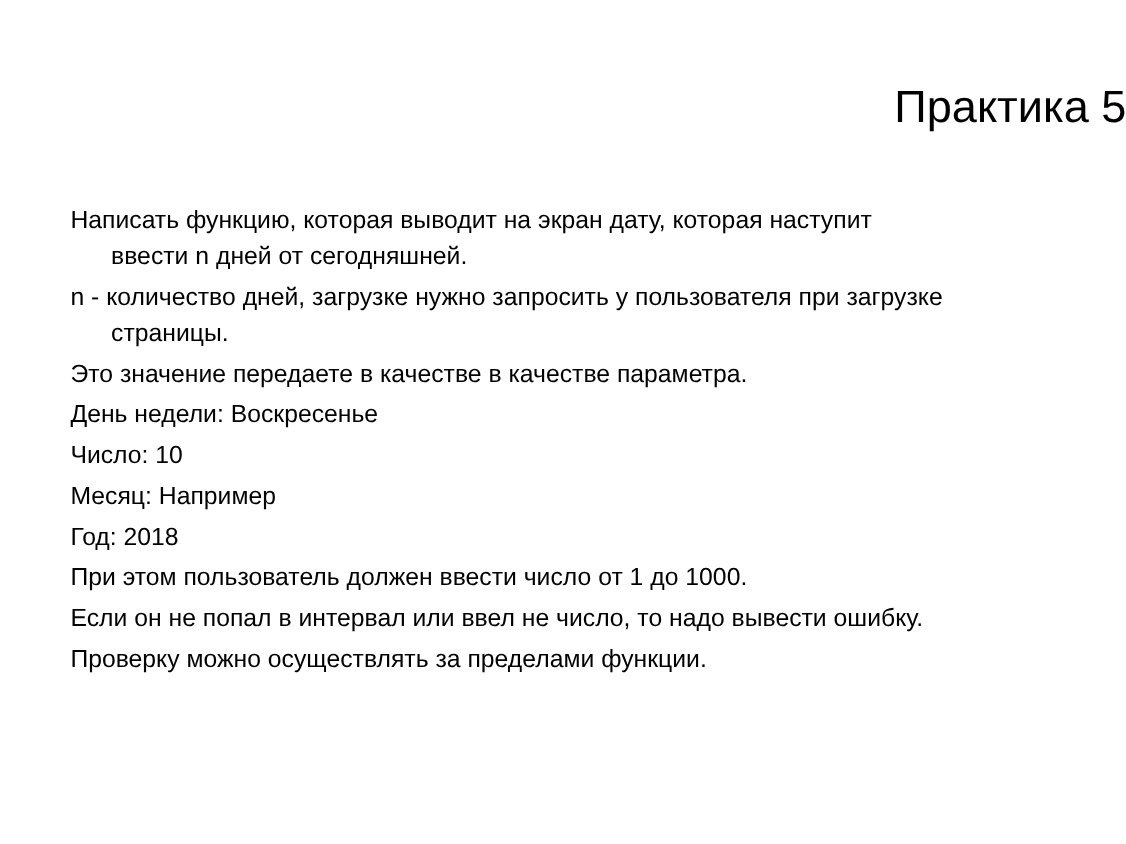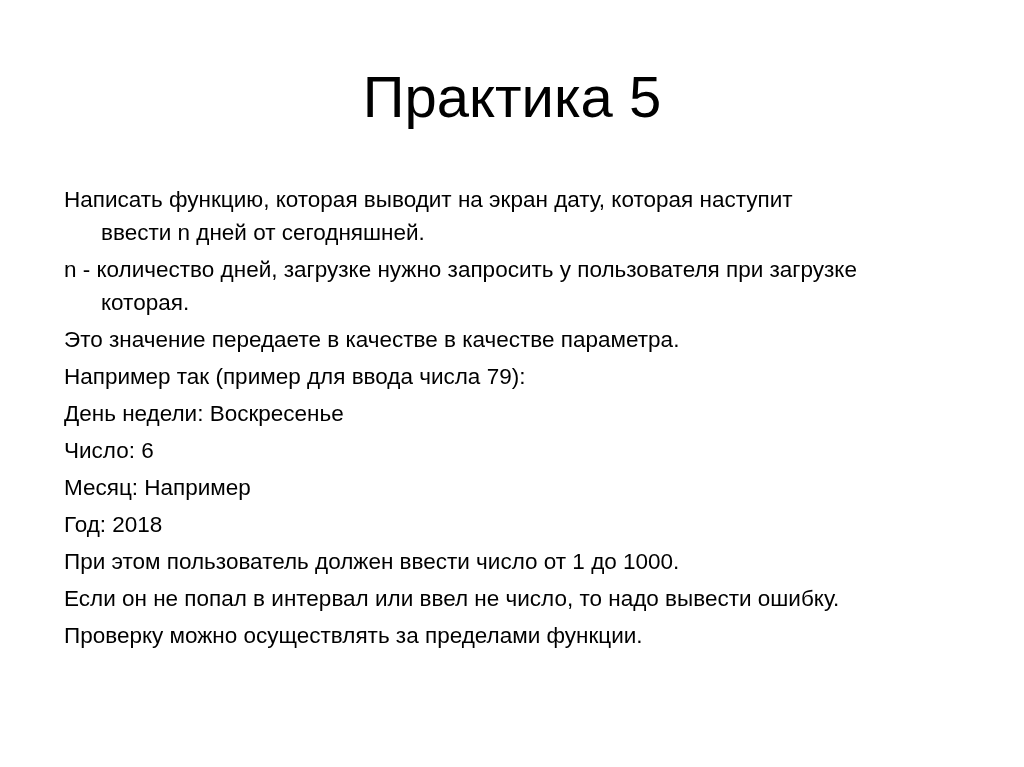--- a/index.html
+++ b/index.html
@@ -1,43 +1,42 @@
 <!DOCTYPE html>
 <html><head>
   <meta charset="utf-8">
   <style>
     html, body { margin: 0; padding: 0; }
     body {
       width: 1024px; height: 767px; background: #ffffff; color: #000000;
       font-family: "Liberation Sans", sans-serif; position: relative; overflow: hidden;
     }
     .title {
-      position: absolute; left: 0; top: 62px; width: 1024px; text-align: center;
-      font-size: 58px; line-height: 70px;
+      position: absolute; left: 0; top: 62px; width: 1024px; text-align: right;
+      font-size: 41px; line-height: 70px;
     }
     .body { position: absolute; left: 64px; top: 183px; width: 920px; }
     .para { font-size: 22.5px; line-height: 33px; margin: 0 0 4px 0; }
     .para .cont { display: block; padding-left: 37px; }
   </style>
 </head>
 <body>
 
 <div class="title">Практика 5</div>
 
 <div class="body">
   <p class="para">
     <span>Написать функцию, которая выводит на экран дату, которая наступит</span>
     <span class="cont">ввести n дней от сегодняшней.</span>
   </p>
   <p class="para">
     <span>n - количество дней, загрузке нужно запросить у пользователя при загрузке</span>
-    <span class="cont">которая.</span>
+    <span class="cont">страницы.</span>
   </p>
   <p class="para">Это значение передаете в качестве в качестве параметра.</p>
-  <p class="para">Например так (пример для ввода числа 79):</p>
   <p class="para">День недели: Воскресенье</p>
-  <p class="para">Число: 6</p>
+  <p class="para">Число: 10</p>
   <p class="para">Месяц: Например</p>
   <p class="para">Год: 2018</p>
   <p class="para">При этом пользователь  должен ввести число от 1 до 1000.</p>
   <p class="para">Если он не попал в интервал или ввел не число, то надо вывести ошибку.</p>
   <p class="para">Проверку можно осуществлять за пределами функции.</p>
 </div>
 
 </body></html>

